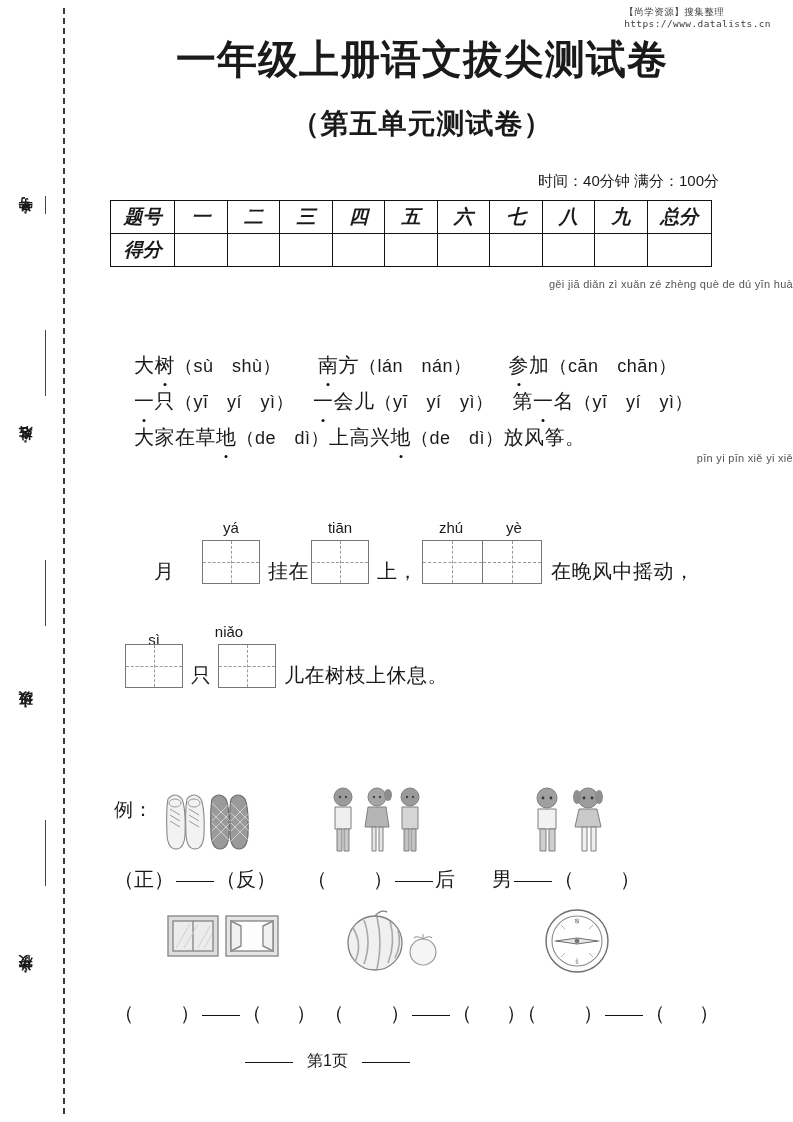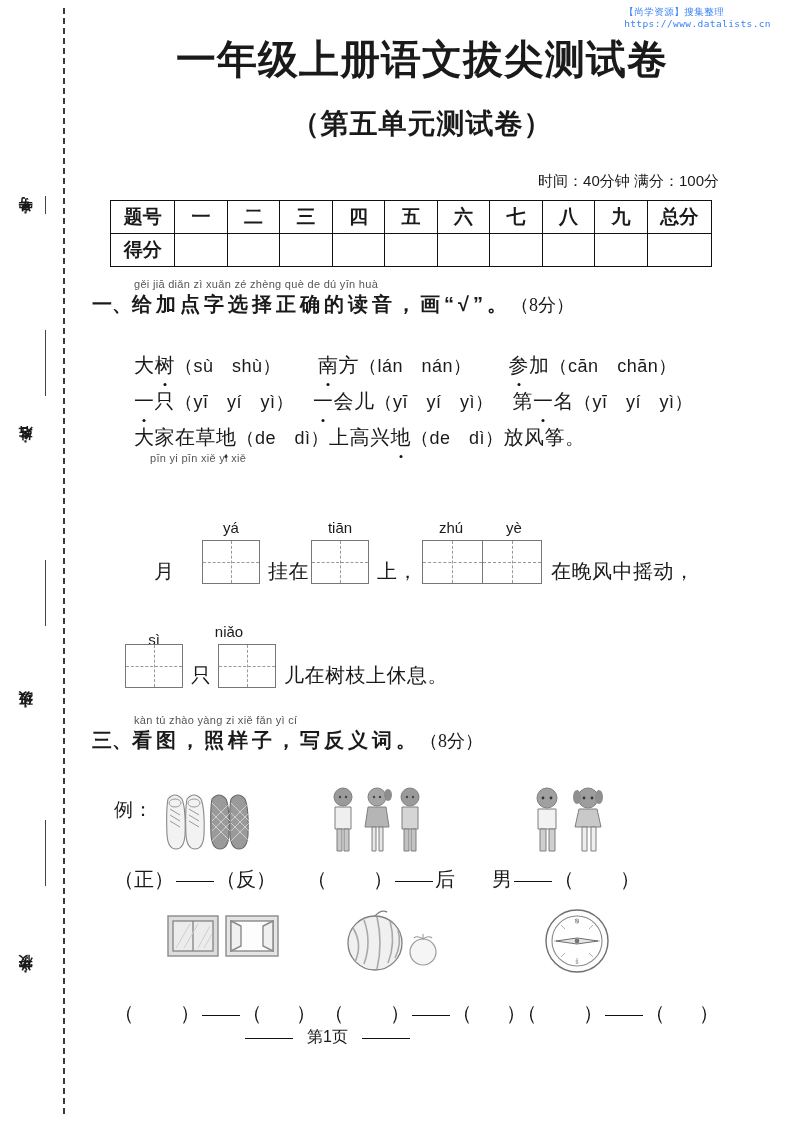--- a/index.html
+++ b/index.html
@@ -10,21 +10,21 @@
     color:#1a1a1a;
     position:relative;
     overflow:hidden;
   }
   .page{position:absolute;inset:0;}
 
   
   .watermark{
     position:absolute;top:6px;right:22px;
     text-align:left;
-    color:#3b82f6;
+    color:#404040;
     line-height:1.25;
     font-family:"DejaVu Sans Mono","Liberation Mono",monospace;
   }
   .watermark .wm1{font-size:9.5px;letter-spacing:.5px;font-family:"Liberation Sans",sans-serif;}
   .watermark .wm2{font-size:9.5px;letter-spacing:.4px;}
 
   
   .margin-zone{position:absolute;left:0;top:0;width:90px;height:1122px;}
   .dashed-line{
     position:absolute;left:63px;top:8px;height:1106px;
@@ -68,36 +68,37 @@
     font-size:15px;
     font-family:"Liberation Sans","DejaVu Sans",sans-serif;
     white-space:nowrap;
   }
 
   
   .score-table{
     position:absolute;left:18px;top:200px;
     border-collapse:collapse;
     width:602px;
+    font-style:italic;
   }
   .score-table td{
     border:1.2px solid #111;
     height:30px;
     text-align:center;
     vertical-align:middle;
     font-size:19px;
     font-family:"Liberation Serif","DejaVu Serif",serif;
     font-weight:bold;
   }
   .score-table td.head-cell{width:62px;}
   .score-table td.num-cell{width:50px;}
   .score-table td.total-cell{width:62px;}
 
   
-  .sec{position:absolute;left:0;width:701px;}
+  .sec{position:absolute;left:0;width:701px;text-align:right;}
   .sec-pinyin{
     font-size:11px;color:#555;
     font-family:"Liberation Sans","DejaVu Sans",sans-serif;
     white-space:nowrap;
     letter-spacing:.3px;
   }
   .sec-title{
     font-size:20px;font-weight:bold;
     font-family:"Liberation Sans","DejaVu Sans",sans-serif;
     white-space:nowrap;
@@ -159,21 +160,21 @@
     font-size:20px;
     font-family:Liberation Mono, monospace;
     white-space:nowrap;
   }
   .dash{display:inline-block;width:38px;border-top:1.6px solid #111;vertical-align:4px;margin:0 2px;}
   .blank{display:inline-block;width:46px;}
   .blank-sm{display:inline-block;width:34px;}
 
   
   .footer-bar{
-    position:absolute;left:245px;top:1023px;width:165px;height:32px;
+    position:absolute;left:245px;top:1047px;width:165px;height:32px;
   }
   .footer-line{position:absolute;top:15px;height:0;border-top:1.4px solid #111;}
   .footer-line.l{left:0;width:48px;}
   .footer-line.r{right:0;width:48px;}
   .footer-txt{
     position:absolute;left:0;width:165px;top:4px;
     text-align:center;font-size:16px;
     font-family:"Liberation Sans","DejaVu Sans",sans-serif;
   }
 </style>
@@ -235,23 +236,20 @@
         <td class="num-cell"></td>
         <td class="num-cell"></td>
         <td class="num-cell"></td>
         <td class="total-cell"></td>
       </tr>
     </tbody>
       </table>
 
     <div class="sec" style="top:278px;">
       <div class="sec-pinyin" style="margin-left:42px;">gěi jiā diǎn zì xuǎn zé zhèng què de dú yīn     huà</div>
-      <div class="sec-title">
-        <span>一、</span><span class="sp">给加点字选择正确的读音，画“√”。</span><span class="sec-pts">（8分）</span>
-      </div>
     </div>
 
     <div class="line" style="left:42px;top:352px;">
       <span>大<span class="dotchar">树</span></span><span class="py">（sù　shù）</span>
       <span style="display:inline-block;width:26px"></span>
       <span><span class="dotchar">南</span>方</span><span class="py">（lán　nán）</span>
       <span style="display:inline-block;width:26px"></span>
       <span><span class="dotchar">参</span>加</span><span class="py">（cān　chān）</span>
     </div>
 
@@ -288,26 +286,20 @@
     <div class="line" style="left:459px;top:558px;">在晚风中摇动，</div>
 
     <div class="pylab" style="left:33px;top:631px;width:58px;">sì</div>
     <div class="pylab" style="left:108px;top:623px;width:58px;">niǎo</div>
 
     <div class="tzg" style="left:33px;top:644px;width:58px;height:44px;"></div>
     <div class="line" style="left:99px;top:662px;">只</div>
     <div class="tzg" style="left:126px;top:644px;width:58px;height:44px;"></div>
     <div class="line" style="left:192px;top:662px;">儿在树枝上休息。</div>
 
-    <div class="sec" style="top:714px;">
-      <div class="sec-pinyin" style="margin-left:42px;">kàn tú    zhào yàng zi    xiě fǎn yì cí</div>
-      <div class="sec-title">
-        <span>三、</span><span class="sp">看图，照样子，写反义词。</span><span class="sec-pts">（8分）</span>
-      </div>
-    </div>
 
     <div class="line" style="left:22px;top:797px;font-size:19px;">例：</div>
 
     <div class="pic" style="left:68px;top:785px;">
       <svg width="92" height="70" viewBox="0 0 92 70">
         <g fill="#f2f2f2" stroke="#888" stroke-width="1.1">
           <path d="M8 14 q7 -8 14 0 q4 10 3 36 q-1 14 -9 14 q-8 0 -9 -14 q-1 -26 1 -36z"></path>
           <path d="M27 14 q7 -8 14 0 q4 10 3 36 q-1 14 -9 14 q-8 0 -9 -14 q-1 -26 1 -36z"></path>
         </g>
         <g stroke="#999" stroke-width="1" fill="none">

